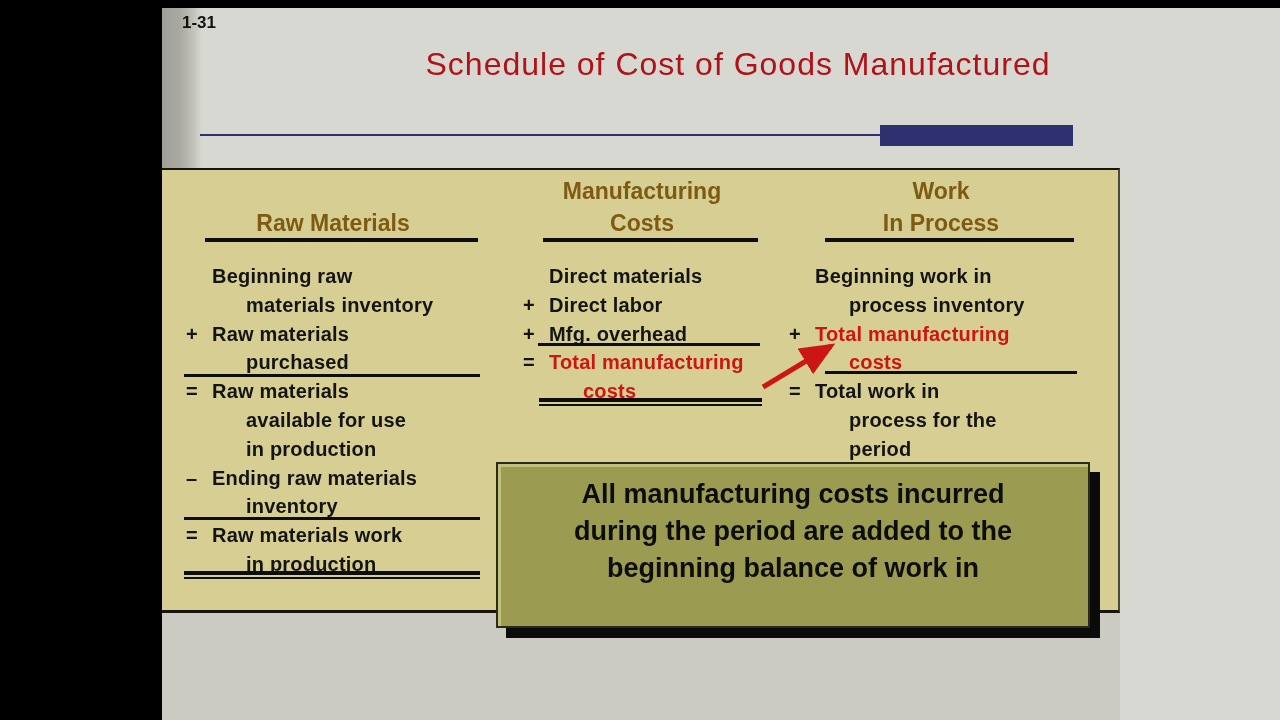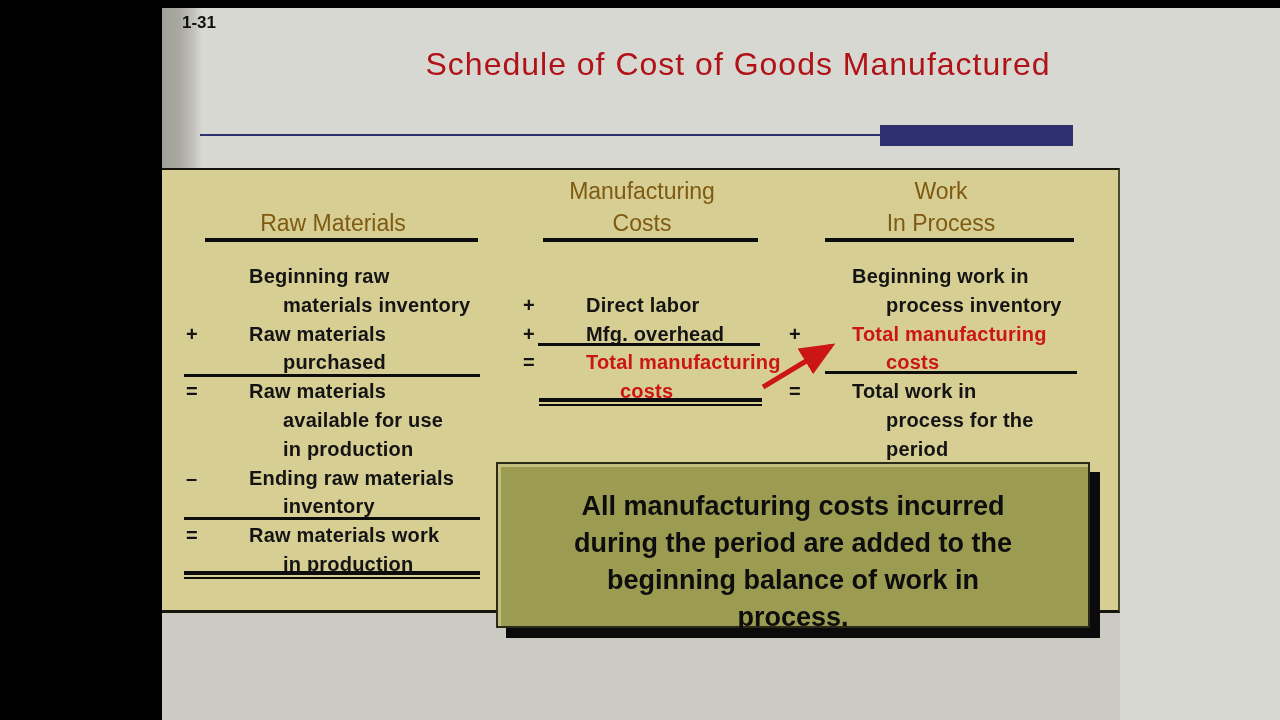--- a/index.html
+++ b/index.html
@@ -14,56 +14,56 @@
   .title-rule{position:absolute;left:38px;top:126px;width:873px;height:2px;
          background:var(--accent_navy,#2e3070);}
   .navy-bar{position:absolute;left:718px;top:117px;width:193px;height:21px;
          background:var(--accent_navy,#2e3070);}
 
   .tan-box{position:absolute;left:0;top:160px;width:958px;height:445px;box-sizing:border-box;
          background:var(--panel_tan,#d6ce93);border-top:2px solid #15150d;
          border-bottom:3px solid #15150d;border-right:2px solid #4a4a32;}
   .bottom-area{position:absolute;left:0;top:605px;width:958px;height:107px;background:#cbcbc3;}
 
-  .hdr{position:absolute;text-align:center;font-size:23px;font-weight:normal;line-height:32px;
+  .hdr{position:absolute;text-align:center;font-size:23px;font-weight:bold;line-height:32px;
          color:var(--header_brown,#7e5a12);}
   .hdr1{left:24px;top:37px;width:294px;}
   .hdr2{left:361px;top:5px;width:238px;}
   .hdr3{left:646px;top:5px;width:266px;}
   .hdr-rule{position:absolute;top:68px;height:4px;background:#0d0d0d;}
   .hr1{left:43px;width:273px;}
   .hr2{left:381px;width:215px;}
   .hr3{left:663px;width:249px;}
 
   .rows{position:absolute;top:92px;}
   .rows1{left:24px;width:300px;}
   .rows2{left:361px;width:260px;}
   .rows3{left:627px;width:280px;}
   .row{height:28.8px;line-height:28.8px;display:flex;white-space:nowrap;
-       font-size:20px;font-weight:bold;letter-spacing:0.2px;color:#141414;gap:37px;}
+       font-size:20px;font-weight:bold;letter-spacing:0.2px;color:#141414;}
   .sign{width:26px;flex:0 0 26px;}
   .indent{padding-left:34px;}
   .red{color:var(--highlight_red,#cc1616);text-align:center;}
 
   .uline{position:absolute;height:3px;background:#0d0d0d;}
   .dbl{position:absolute;height:2px;background:transparent;
        border-top:4px solid #0d0d0d;border-bottom:2px solid #0d0d0d;}
   .c1u1{left:22px;top:204px;width:296px;}
   .c1u2{left:22px;top:347px;width:296px;}
   .c1d1{left:22px;top:401px;width:296px;}
   .c2u1{left:376px;top:173px;width:222px;}
   .c2d1{left:377px;top:228px;width:223px;}
   .c3u1{left:663px;top:201px;width:252px;}
 
   .arrow-svg{position:absolute;left:585px;top:160px;width:105px;height:70px;overflow:visible;}
 
   .callout{position:absolute;left:334px;top:454px;width:594px;height:166px;box-sizing:border-box;
          background:var(--callout_olive,#9b9b52);border:2px solid #2a2a18;
          box-shadow:10px 10px 0 #0b0b0b, inset 3px 3px 0 #c2bf7c;
-         text-align:center;padding-top:24px;}
+         text-align:center;padding-top:12px;}
   .callout-line{font-size:27px;font-weight:bold;line-height:37px;color:#0d0d0d;}
 </style>
 </head>
 <body>
 
 <div id="stage">
   <div class="slide">
     <div class="gray-strip"></div>
     <div class="page-num">1-31</div>
     <h1 class="title">Schedule of Cost of Goods Manufactured</h1>
@@ -132,20 +132,21 @@
           </div>
         <div class="row">
             <span class="sign"></span>
             <span class="txt indent">in production</span>
           </div>
       </div>
 
       <div class="rows rows2">
         <div class="row">
             <span class="sign"></span>
+            <span class="txt">Direct materials</span>
           </div>
         <div class="row">
             <span class="sign">+</span>
             <span class="txt">Direct labor</span>
           </div>
         <div class="row">
             <span class="sign">+</span>
             <span class="txt">Mfg. overhead</span>
           </div>
         <div class="row">
@@ -203,16 +204,15 @@
           </marker>
         </defs>
         <line x1="16" y1="57" x2="84" y2="16" stroke="#cc1616" stroke-width="5" marker-end="url(#ah)"></line>
       </svg>
     </div>
 
     <div class="callout">
       <div class="callout-line">All manufacturing costs incurred</div>
       <div class="callout-line">during the period are added to the</div>
       <div class="callout-line">beginning balance of work in</div>
-      <div class="callout-line">process.</div>
     </div>
   </div>
 </div>
 
 </body></html>

